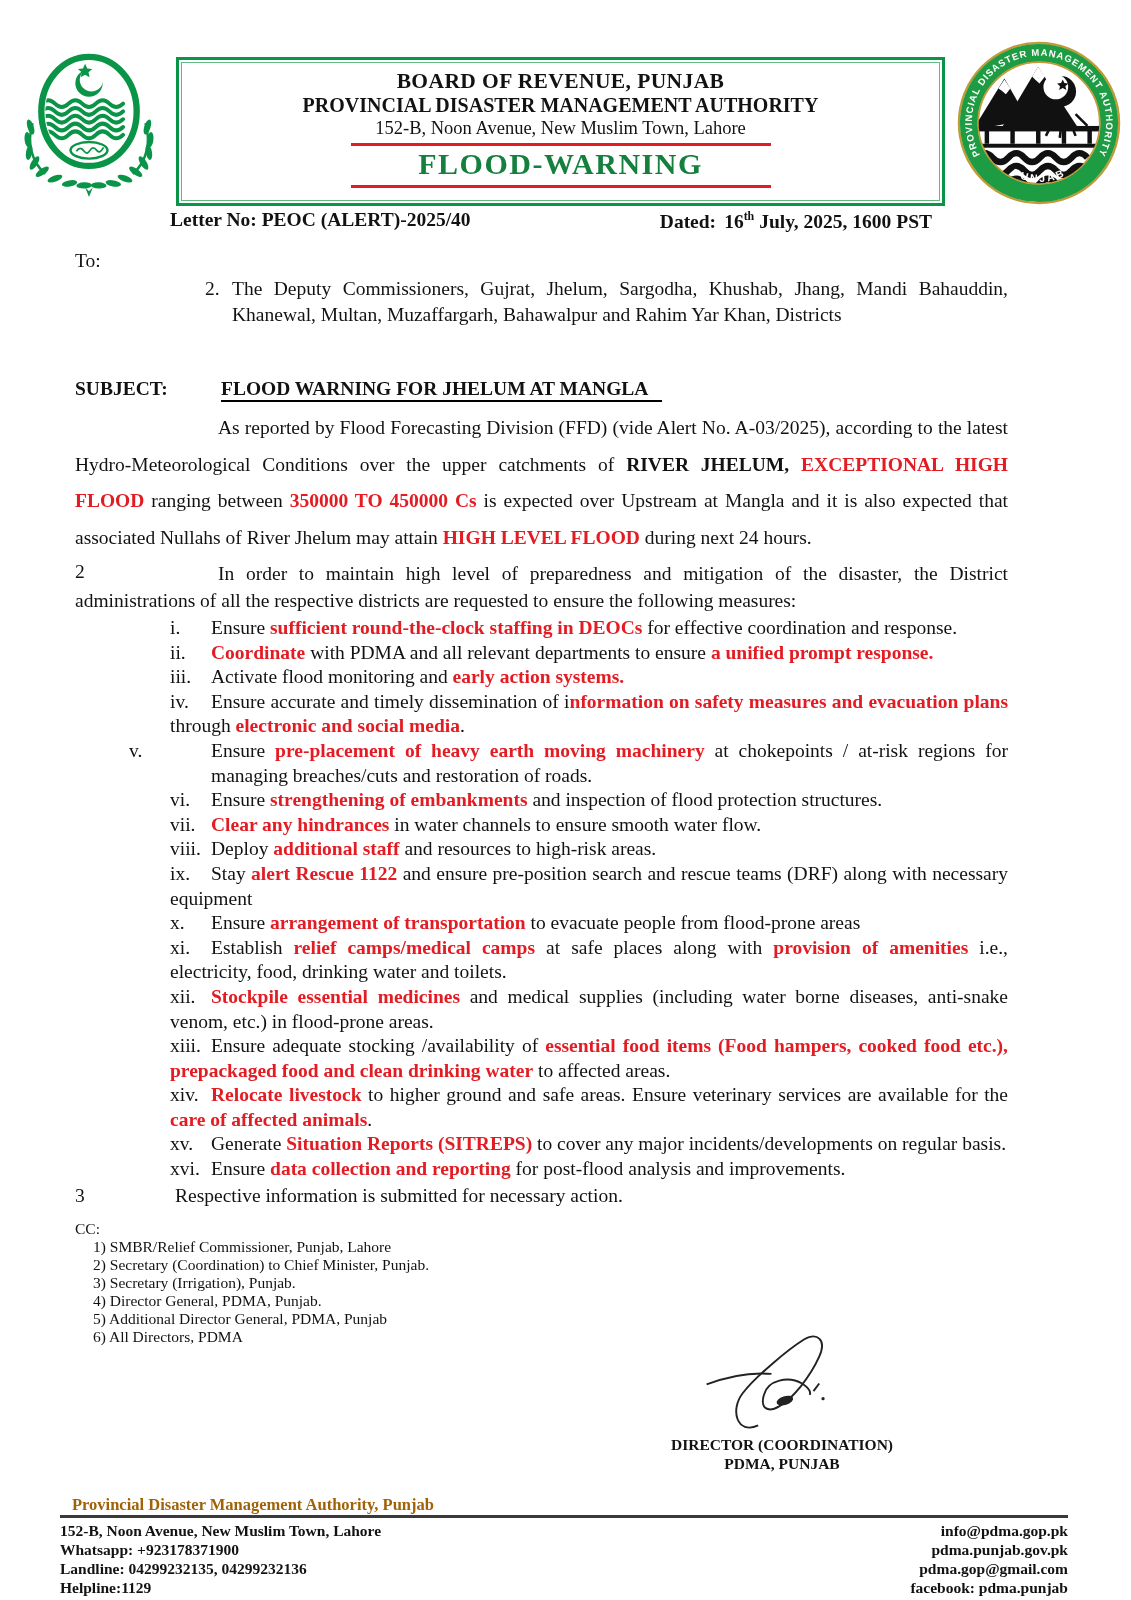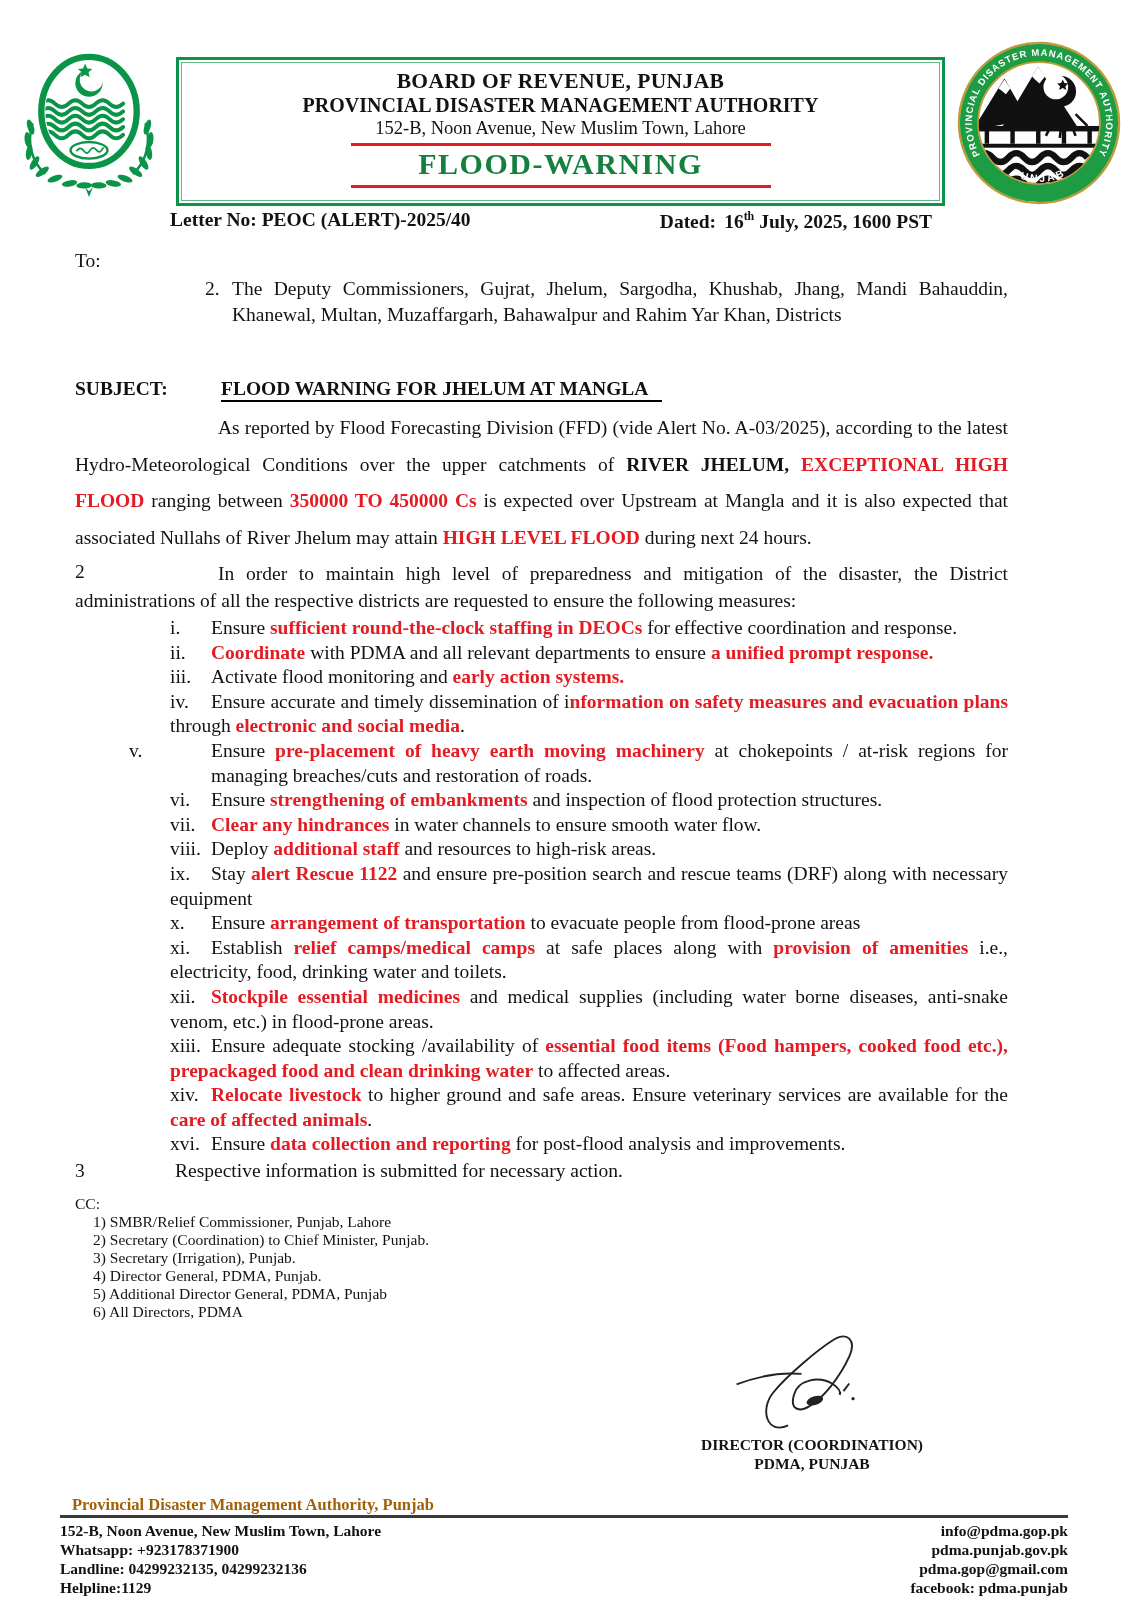--- a/index.html
+++ b/index.html
@@ -49,21 +49,21 @@
   .rb{color:#e31b22;font-weight:bold;}
   .b{font-weight:bold;}
 
   .para3{position:relative;margin-top:3px;}
   .p3text{margin-left:100px;}
 
   .cc{margin-top:13px;font-size:15.5px;line-height:18px;}
   .cc-item{margin-left:18px;}
 
   
-  .sig{position:absolute;left:687px;top:1330px;width:250px;text-align:center;}
+  .sig{position:absolute;left:657px;top:1330px;width:250px;text-align:center;}
   .sig svg{display:block;margin:0 auto;}
   .sig-t{font-weight:bold;font-size:15.5px;line-height:19px;}
 
   
   .footer{position:absolute;left:0;bottom:0;width:100%;box-sizing:border-box;padding:0 63px 3px 60px;}
   .dept{color:#a16207;font-weight:bold;font-size:16.5px;line-height:19px;margin-left:12px;}
   .frule{border-top:3px solid #3a3a3a;margin-top:1px;}
   .fcols{display:flex;justify-content:space-between;font-weight:bold;font-size:15.5px;line-height:19px;margin-top:3px;}
   .tr{text-align:right;}
 </style>
@@ -209,20 +209,21 @@
         <div class="item hang"><span class="num">v.</span><span>Ensure </span><span class="rb">pre-placement of heavy earth moving machinery</span><span> at chokepoints / at-risk regions for managing breaches/cuts and restoration of roads.</span></div>
         <div class="item"><span class="num">vi.</span><span>Ensure </span><span class="rb">strengthening of embankments</span><span> and inspection of flood protection structures.</span></div>
         <div class="item"><span class="num">vii.</span><span class="rb">Clear any hindrances</span><span> in water channels to ensure smooth water flow.</span></div>
         <div class="item"><span class="num">viii.</span><span>Deploy </span><span class="rb">additional staff</span><span> and resources to high-risk areas.</span></div>
         <div class="item"><span class="num">ix.</span><span>Stay </span><span class="rb">alert Rescue 1122</span><span> and ensure pre-position search and rescue teams (DRF) along with necessary equipment</span></div>
         <div class="item"><span class="num">x.</span><span>Ensure </span><span class="rb">arrangement of transportation</span><span> to evacuate people from flood-prone areas</span></div>
         <div class="item"><span class="num">xi.</span><span>Establish </span><span class="rb">relief camps/medical camps</span><span> at safe places along with </span><span class="rb">provision of amenities</span><span> i.e., electricity, food, drinking water and toilets.</span></div>
         <div class="item"><span class="num">xii.</span><span class="rb">Stockpile essential medicines</span><span> and medical supplies (including water borne diseases, anti-snake venom, etc.) in flood-prone areas.</span></div>
         <div class="item"><span class="num">xiii.</span><span>Ensure adequate stocking /availability of </span><span class="rb">essential food items (Food hampers, cooked food etc.), prepackaged food and clean drinking water</span><span> to affected areas.</span></div>
         <div class="item"><span class="num">xiv.</span><span class="rb">Relocate livestock</span><span> to higher ground and safe areas. Ensure veterinary services are available for the </span><span class="rb">care of affected animals</span><span>.</span></div>
+        <div class="item"><span class="num">xv.</span><span>Generate </span><span class="rb">Situation Reports (SITREPS)</span><span> to cover any major incidents/developments on regular basis.</span></div>
         <div class="item"><span class="num">xvi.</span><span>Ensure </span><span class="rb">data collection and reporting</span><span> for post-flood analysis and improvements.</span></div>
       </div>
 
     <div class="para3">
       <span class="pnum">3</span>
       <span class="p3text">Respective information is submitted for necessary action.</span>
     </div>
 
     <div class="cc">
       <div class="cc-label">CC:</div>

